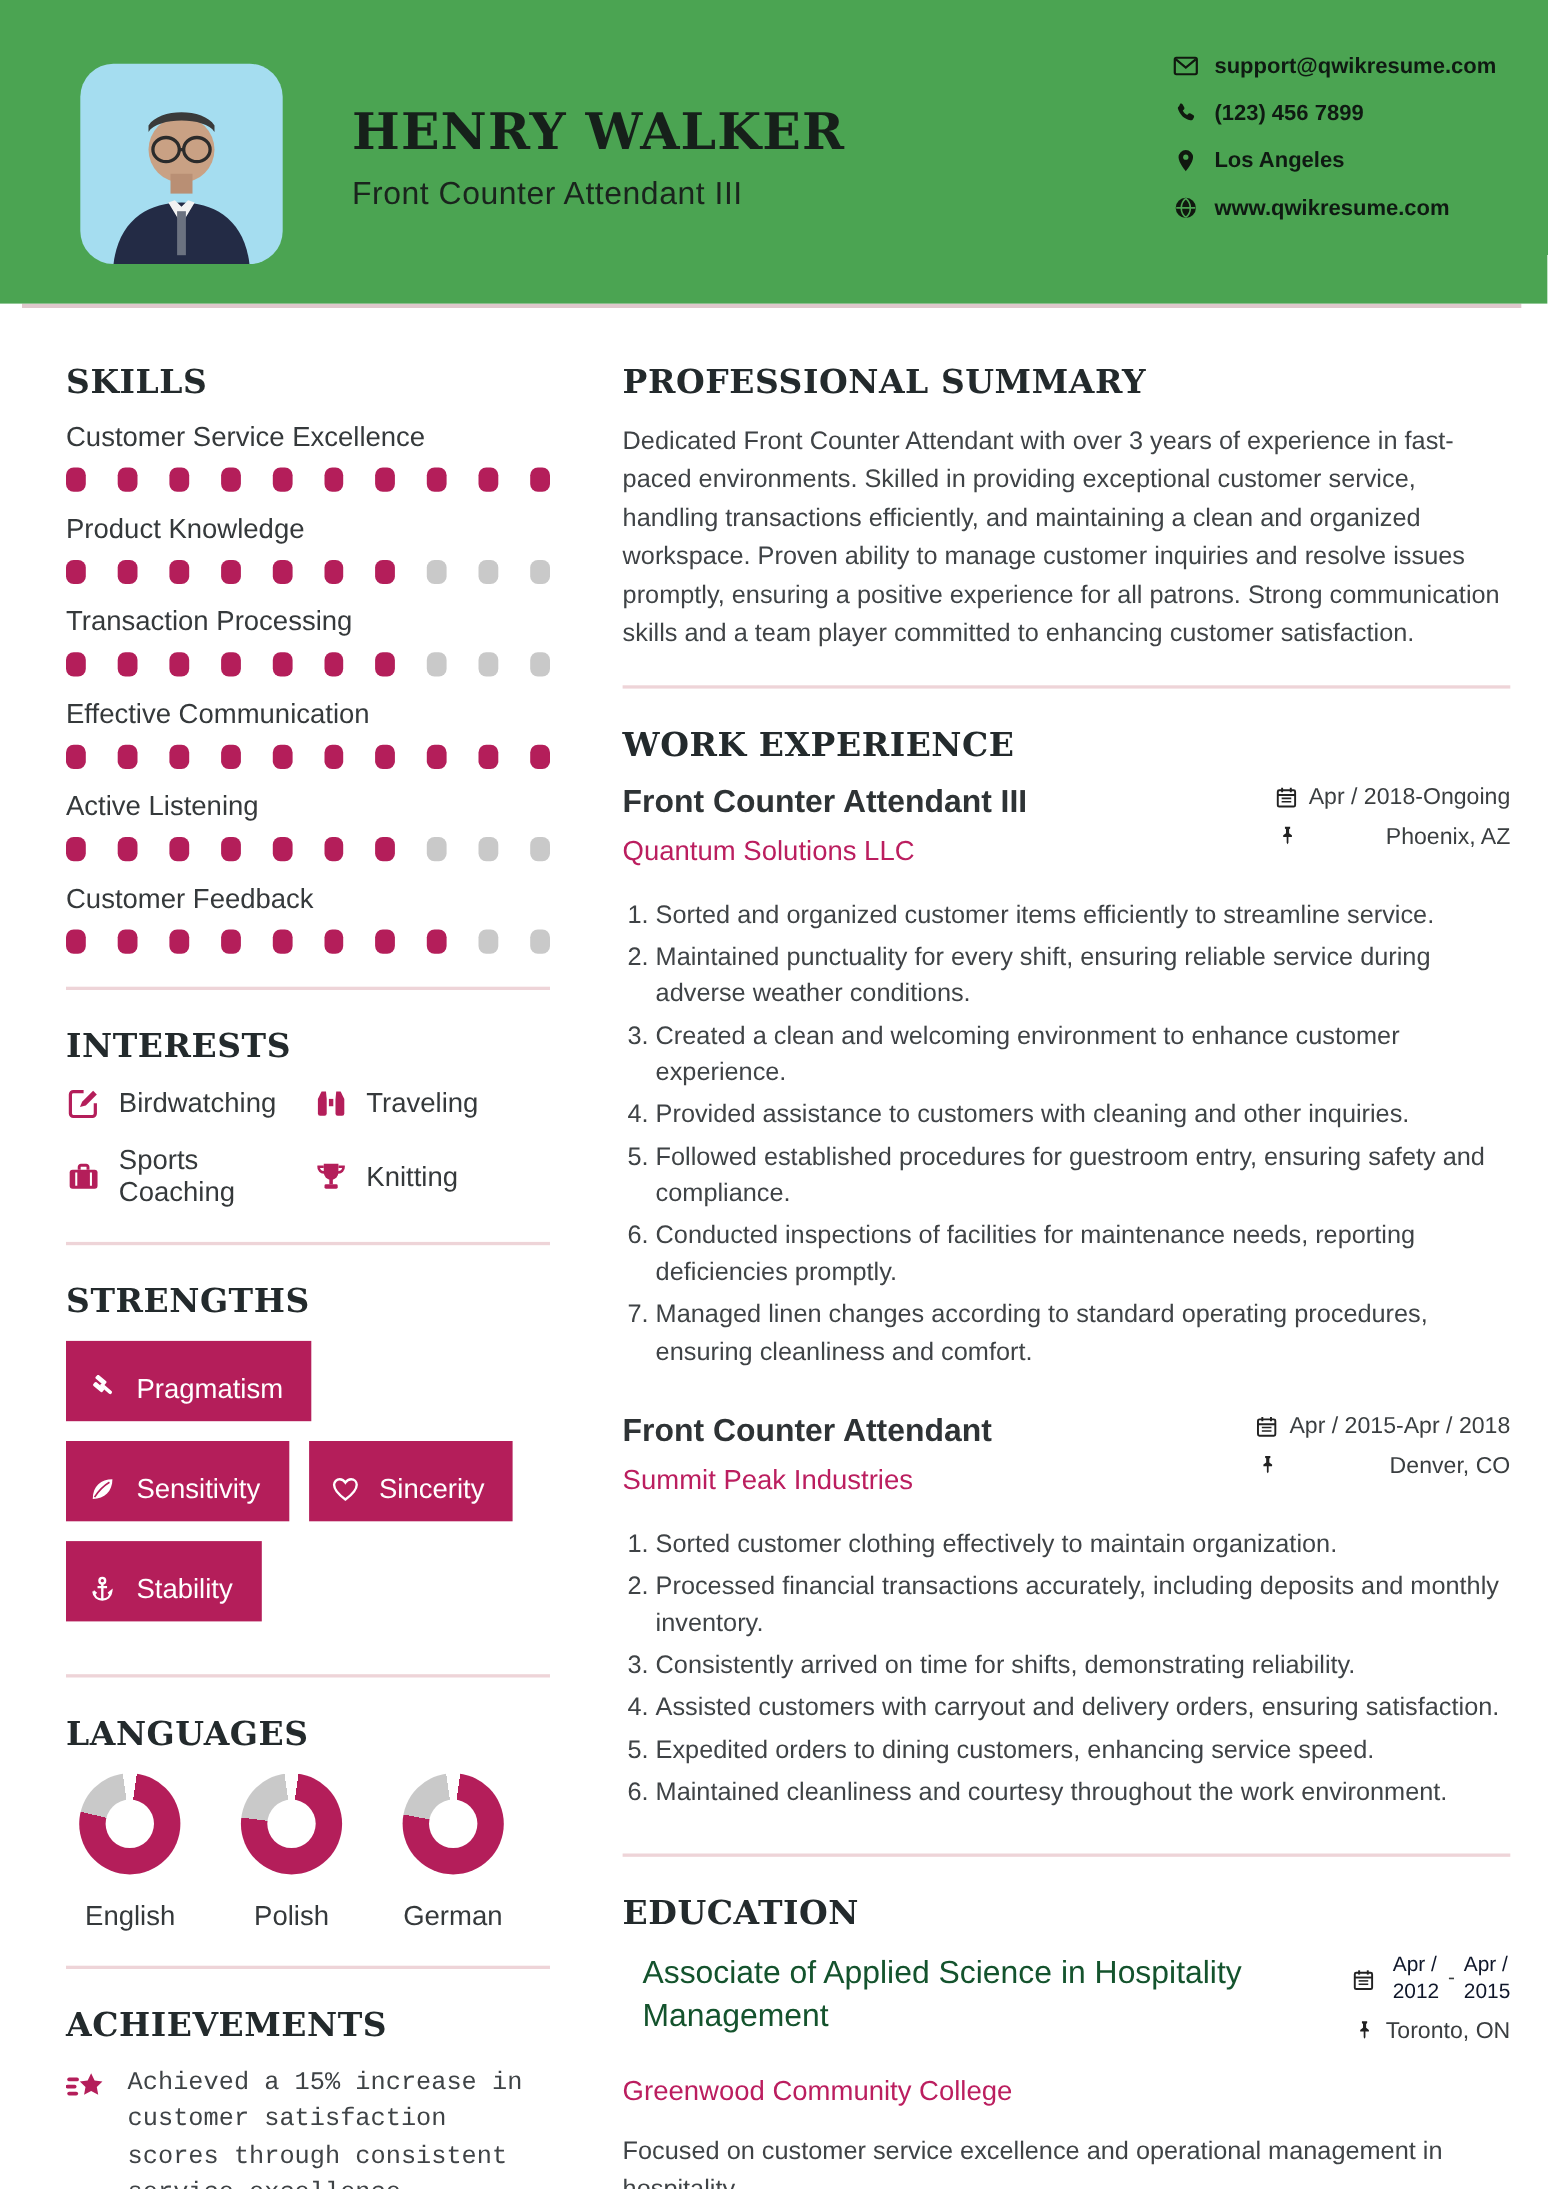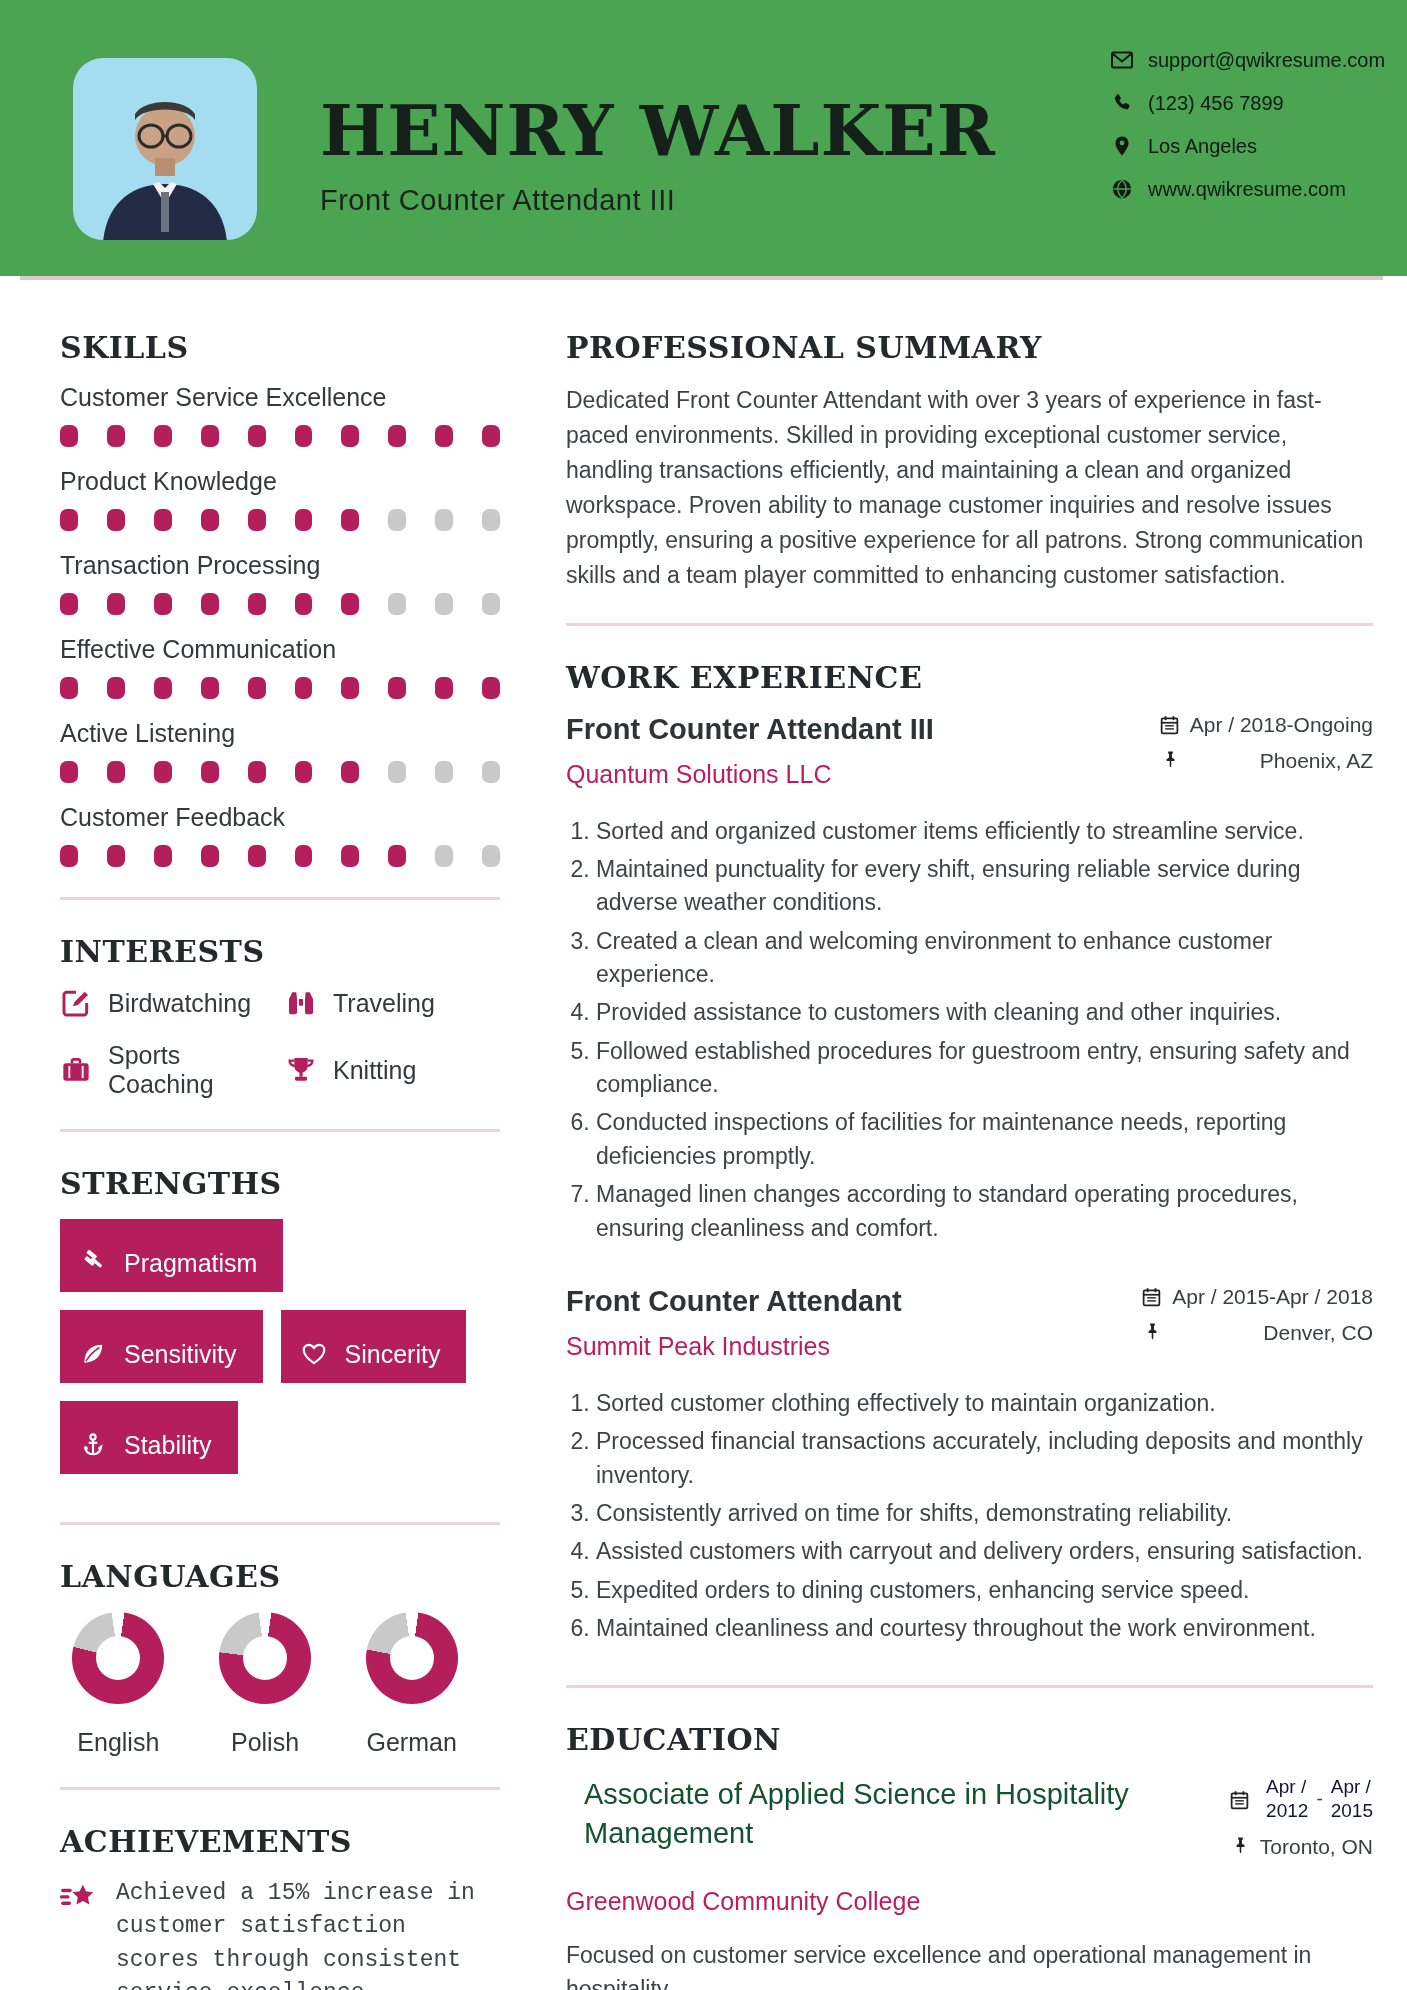--- a/index.html
+++ b/index.html
@@ -7,23 +7,23 @@
   body { font-family:"Liberation Sans", sans-serif; color:#3f4346; }
   .page { width:1407px; min-height:1990px; position:relative; background:#fff; overflow:hidden; }
 
   
   .header { position:relative; height:276px; background:#4ba452; }
   .photo { position:absolute; left:73px; top:58px; width:184px; height:182px;
            background:#a5ddf0; border-radius:30px; overflow:hidden; }
   .photo svg { position:absolute; bottom:-2px; left:0; }
   .head-text { position:absolute; left:320px; top:96px; }
   .head-name { font-family:"DejaVu Serif","Liberation Serif",serif; font-weight:bold;
-               font-size:70px; letter-spacing:1px; color:#16201a; line-height:1; }
+               font-size:46px; letter-spacing:1px; color:#16201a; line-height:1; }
   .head-title { margin-top:18px; font-size:29px; color:#1a241d; letter-spacing:.5px; }
-  .contacts { position:absolute; left:1110px; top:48px; }
+  .contacts { position:absolute; left:1066px; top:48px;font-weight:bold; }
   .contact-row { display:flex; align-items:center; margin-bottom:19px; }
   .contact-row .cicon { width:24px; height:24px; margin-right:14px; color:#10180f; flex:0 0 auto; display:flex; align-items:center; justify-content:center; }
   .contact-row .ctext { font-size:20px; color:#0f1a12; white-space:nowrap; }
   .header-rule { height:4px; background:#dfc8cc; margin:0 24px 0 20px; }
 
   
   .columns { display:flex; padding:50px 47px 0 60px; }
   .col-left { width:440px; flex:0 0 auto; }
   .col-right { margin-left:66px; width:807px; flex:0 0 auto; }
 

